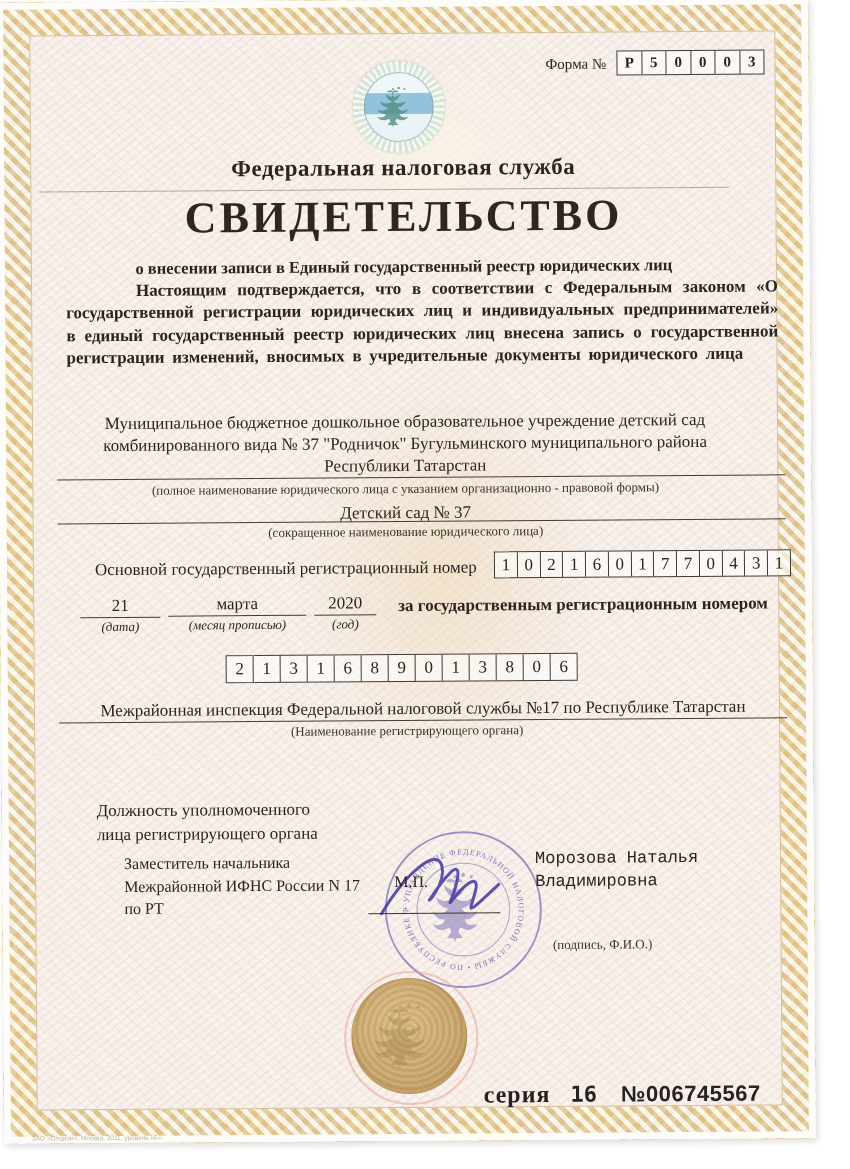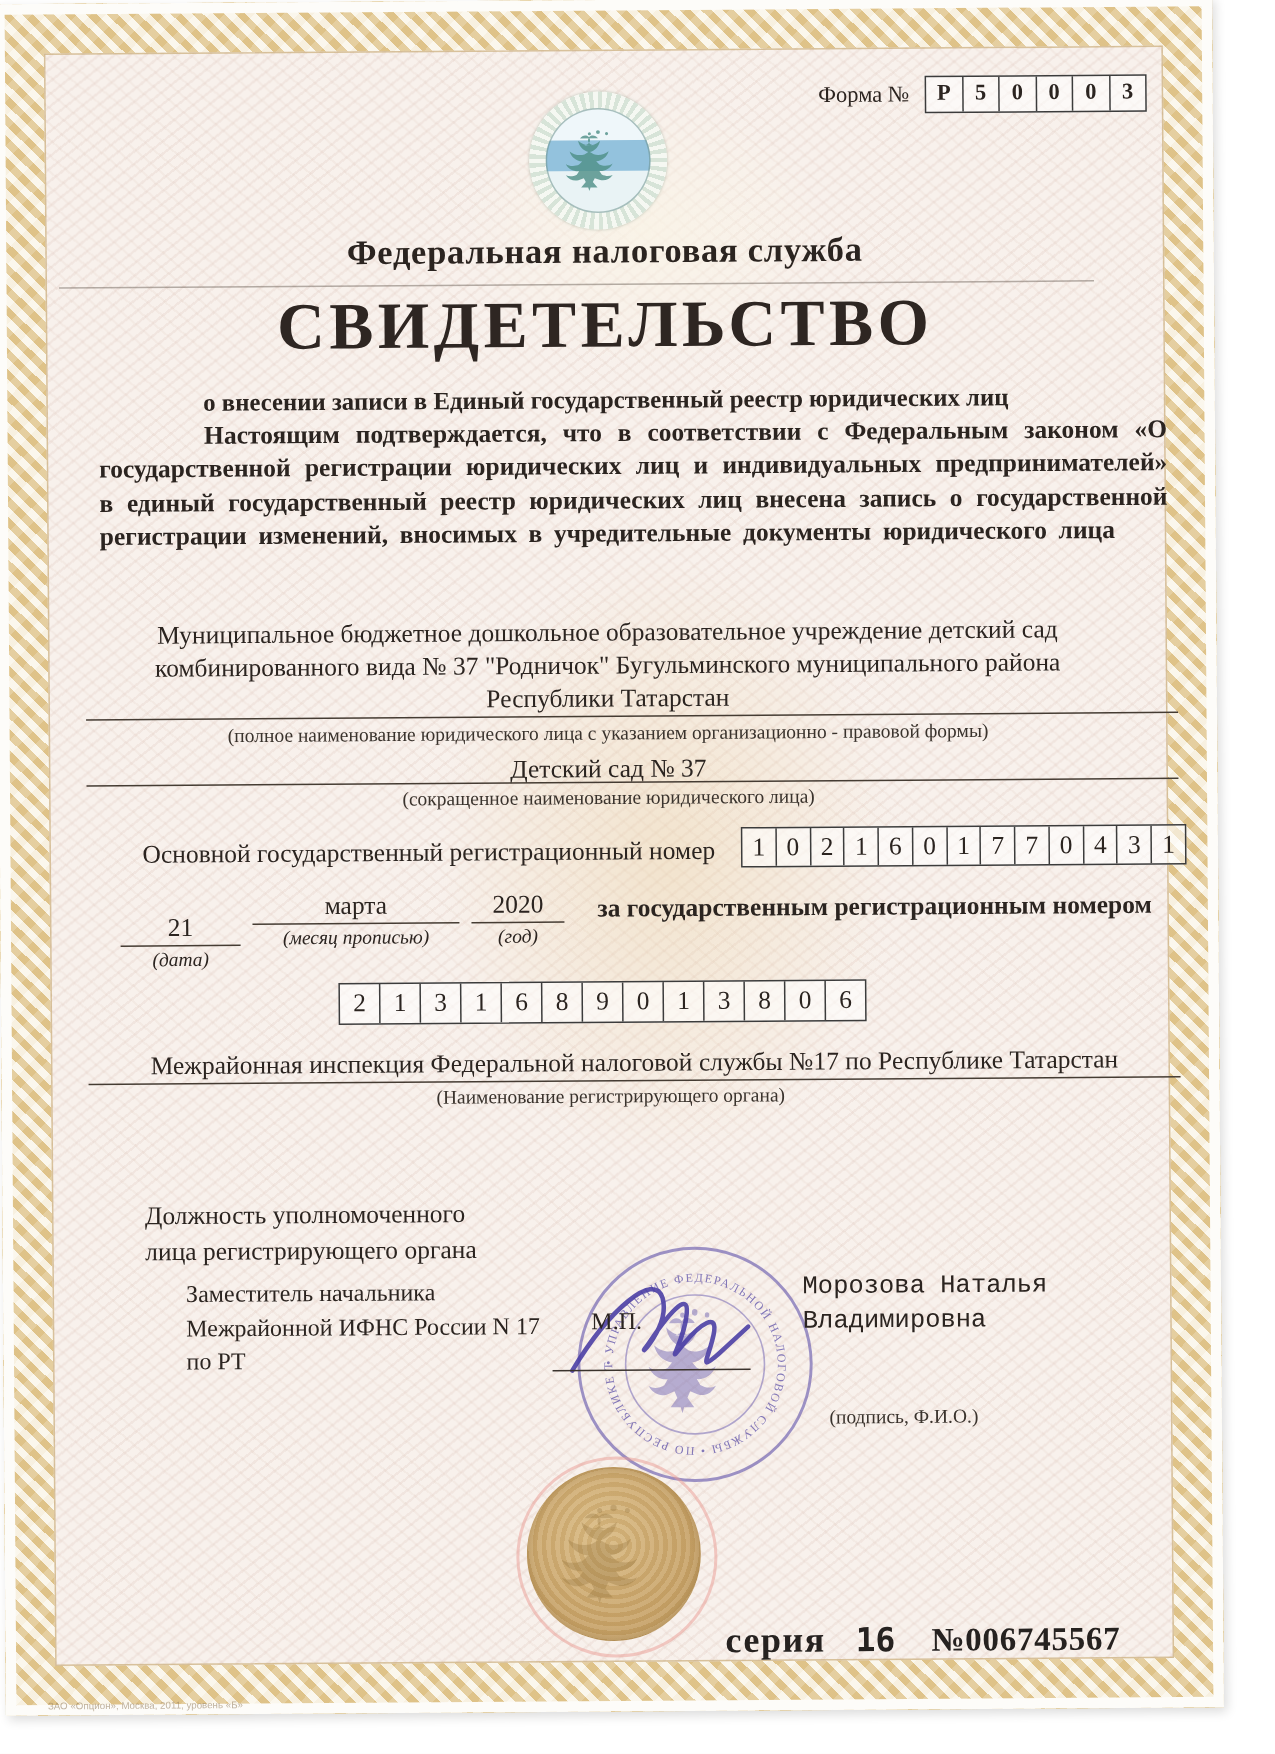--- a/index.html
+++ b/index.html
@@ -64,21 +64,21 @@
   .rule-shortname{left:58px;top:521px;width:728px;}
   .cap-shortname{left:50px;top:524px;width:712px;}
 
   .ogrn-label{position:absolute;left:95px;top:558px;font-size:17px;}
   .ogrn-cells{position:absolute;left:494px;top:552px;width:297px;height:27px;}
   .ogrn-cells .cell,.grn-cells .cell{font-size:17px;line-height:25px;}
 
   .field{position:absolute;text-align:center;}
   .fv{font-size:17px;border-bottom:1px solid #453c33;padding:0 2px 1px;}
   .fc{font-size:13px;padding-top:1px;font-style:italic;}
-  .field-day{left:80px;top:607px;width:80px;}
+  .field-day{left:80px;top:594px;width:80px;}
   .field-month{left:168px;top:593px;width:138px;}
   .field-year{left:314px;top:593px;width:62px;}
   .grn-label{position:absolute;left:398px;top:596px;width:400px;font-size:17px;font-weight:bold;}
   .grn-cells{position:absolute;left:225px;top:654px;width:352px;height:28px;}
 
   .authority-val{position:absolute;left:58px;top:699px;width:728px;text-align:center;font-size:17px;}
   .rule-authority{left:58px;top:720px;width:728px;}
   .cap-authority{left:50px;top:723px;width:712px;}
 
   .pos-label{position:absolute;left:95px;top:797px;font-size:17px;line-height:1.42;}
@@ -94,21 +94,21 @@
   .seal{position:absolute;left:348px;top:978px;width:116px;height:116px;border-radius:50%;
      background:
        repeating-radial-gradient(circle at 50% 45%, rgba(255,255,255,.10) 0 3px, rgba(130,95,45,.08) 3px 6px),
        radial-gradient(circle at 42% 38%, #d9b980, #c8a368 62%, #bd9a5f 100%);
      box-shadow:inset 0 0 8px rgba(120,85,35,.35);}
   .seal-eagle{position:absolute;left:16px;top:22px;width:84px;height:72px;color:#8a6a33;opacity:.28;}
 
   .series-row{position:absolute;left:480px;top:1035px;display:flex;align-items:baseline;color:#262220;}
   .series-label{font-size:24px;font-weight:bold;letter-spacing:1px;}
   .series-region{font-family:"DejaVu Sans Mono",monospace;font-size:22px;font-weight:bold;margin-left:20px;margin-top:48px;}
-  .series-number{font-family:Liberation Serif, serif;font-size:22px;font-weight:bold;margin-left:24px;letter-spacing:.5px;}
+  .series-number{font-family:Liberation Sans, sans-serif;font-size:22px;font-weight:bold;margin-left:24px;letter-spacing:.5px;}
 
   .print-note{position:absolute;left:28px;top:1132px;font-size:6.5px;color:rgba(150,128,98,.6);
      font-family:"Liberation Sans",sans-serif;}
 </style>
 </head>
 <body>
 
 <div class="scan">
   <div class="page">
     <div class="border-band"></div>

